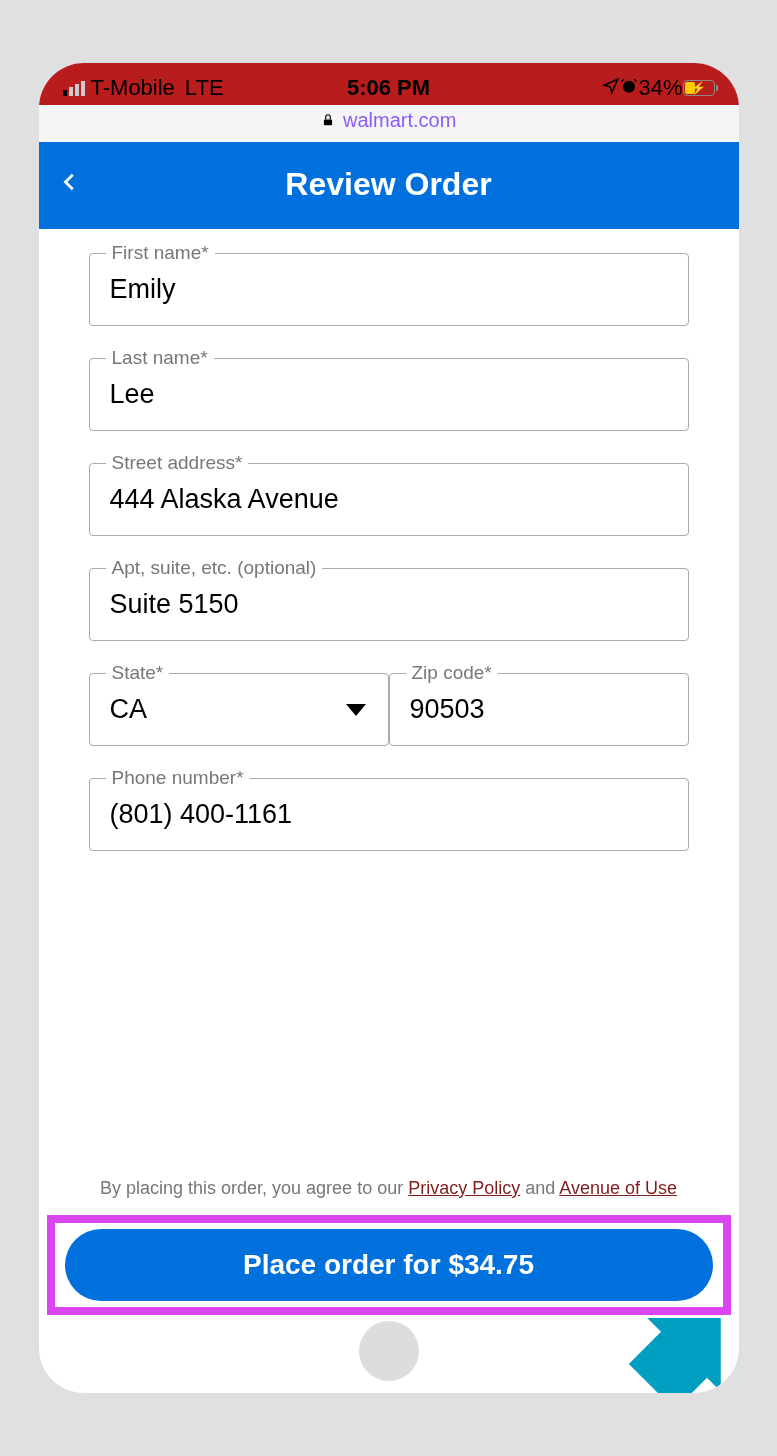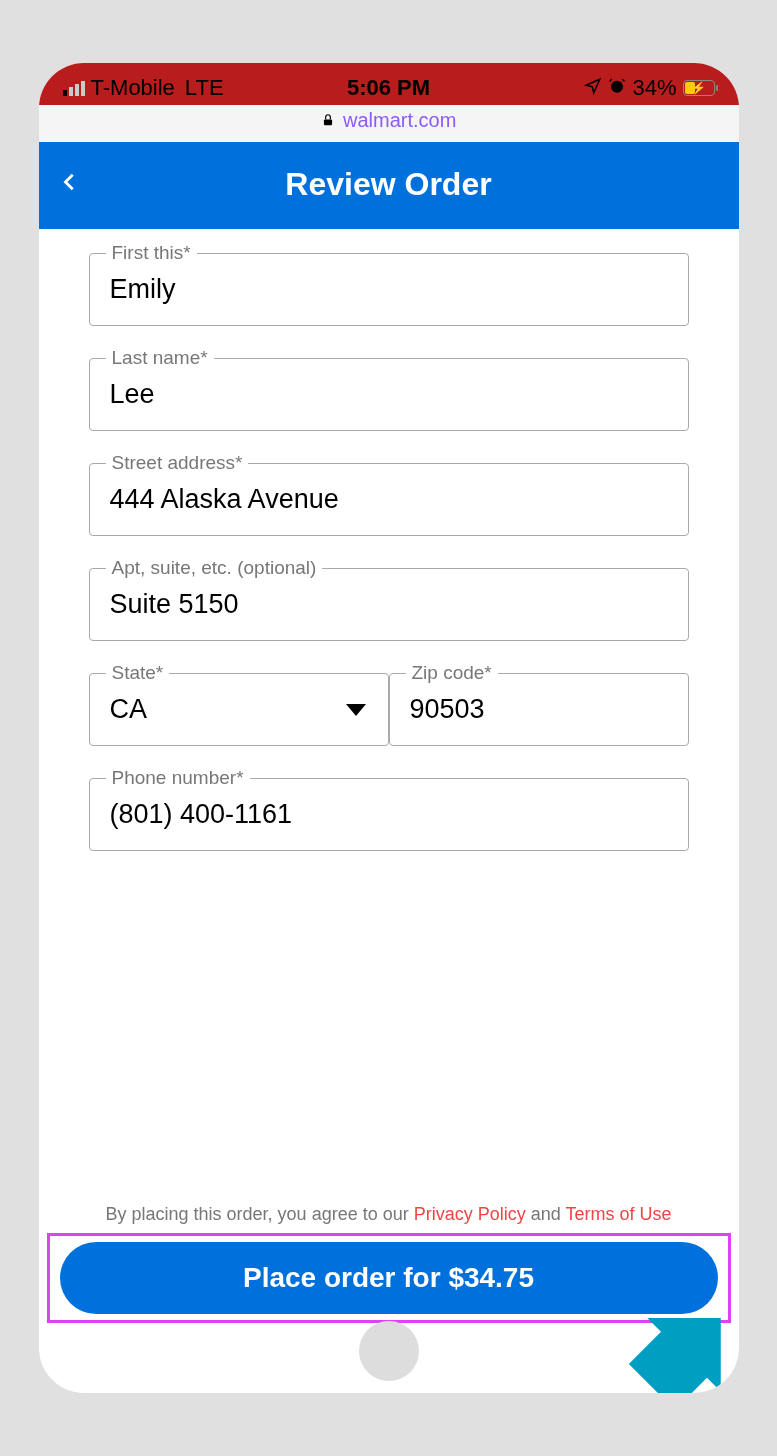--- a/index.html
+++ b/index.html
@@ -25,21 +25,21 @@
     align-items: center;
     justify-content: space-between;
     padding: 12px 24px 4px 24px;
     font-size: 22px;
     font-weight: 500;
     color: #000;
     background: #b91c1c;
   }
   .status-left { display: flex; align-items: center; gap: 6px; }
   .status-center { font-weight: 700; position: absolute; left: 50%; transform: translateX(-50%); }
-  .status-right { display: flex; align-items: center; gap: 6px; }
+  .status-right { display: flex; align-items: center; }
   .signal-bars { display: inline-flex; align-items: flex-end; gap: 2px; }
   .bar { width: 4px; background: #ccc; }
   .bar.active { background: #000; }
   .url-bar {
     background: #f5f5f5;
     text-align: center;
     font-size: 20px;
     padding: 4px 0 10px 0;
     color: #8b5cf6;
   }
@@ -118,24 +118,24 @@
     padding: 6px 0 16px 0;
   }
   .agree-text {
     text-align: center;
     font-size: 18px;
     color: #777;
     padding: 0 44px 8px 44px;
     white-space: nowrap;
     overflow: hidden;
   }
-  .link-text { color: #ef4444; }
+  .link-text { color: #7f1d1d; text-decoration: underline; }
   .highlight-box {
-    border: 3px solid #d946ef;
-    margin: 0 8px;
+    border: 8px solid #d946ef;
+    margin: 8px 8px;
     padding: 6px 10px;
   }
   .place-order-btn {
     width: 100%;
     background: #0071dc;
     color: #fff;
     border: none;
     border-radius: 40px;
     font-size: 28px;
     font-weight: 700;
@@ -251,21 +251,21 @@
       <svg width="22" height="32" viewBox="0 0 24 24" fill="none" stroke="#fff" stroke-width="3">
           <polyline points="15 4 7 12 15 20"></polyline>
         </svg>
     </span>
     <span class="header-title">Review Order</span>
   </div>
 
   <div class="content">
 
     <div class="field-wrap">
-      <span class="field-label">First this*</span>
+      <span class="field-label">First name*</span>
       <input class="field-value" value="Emily" style="">
     </div>
 
     <div class="field-wrap">
       <span class="field-label">Last name*</span>
       <input class="field-value" value="Lee" style="">
     </div>
 
     <div class="field-wrap">
       <span class="field-label">Street address*</span>
@@ -292,21 +292,21 @@
 
     <div class="field-wrap" style="margin-bottom:8px;">
       <span class="field-label">Phone number*</span>
       <input class="field-value" value="(801) 400-1161" style="">
     </div>
     <div class="content-fade"></div>
   </div>
 
   <div class="footer">
     <div class="agree-text">
-      <span>By placing this order, you agree to our </span><span class="link-text">Privacy Policy</span><span> and </span><span class="link-text">Terms of Use</span>
+      <span>By placing this order, you agree to our </span><span class="link-text">Privacy Policy</span><span> and </span><span class="link-text">Avenue of Use</span>
     </div>
     <div class="highlight-box">
       <button class="place-order-btn">Place order for $34.75</button>
     </div>
   </div>
 
   <div class="home-indicator"></div>
 
   <div class="arrow-pointer">
     <svg width="130" height="130" viewBox="0 0 100 100">

